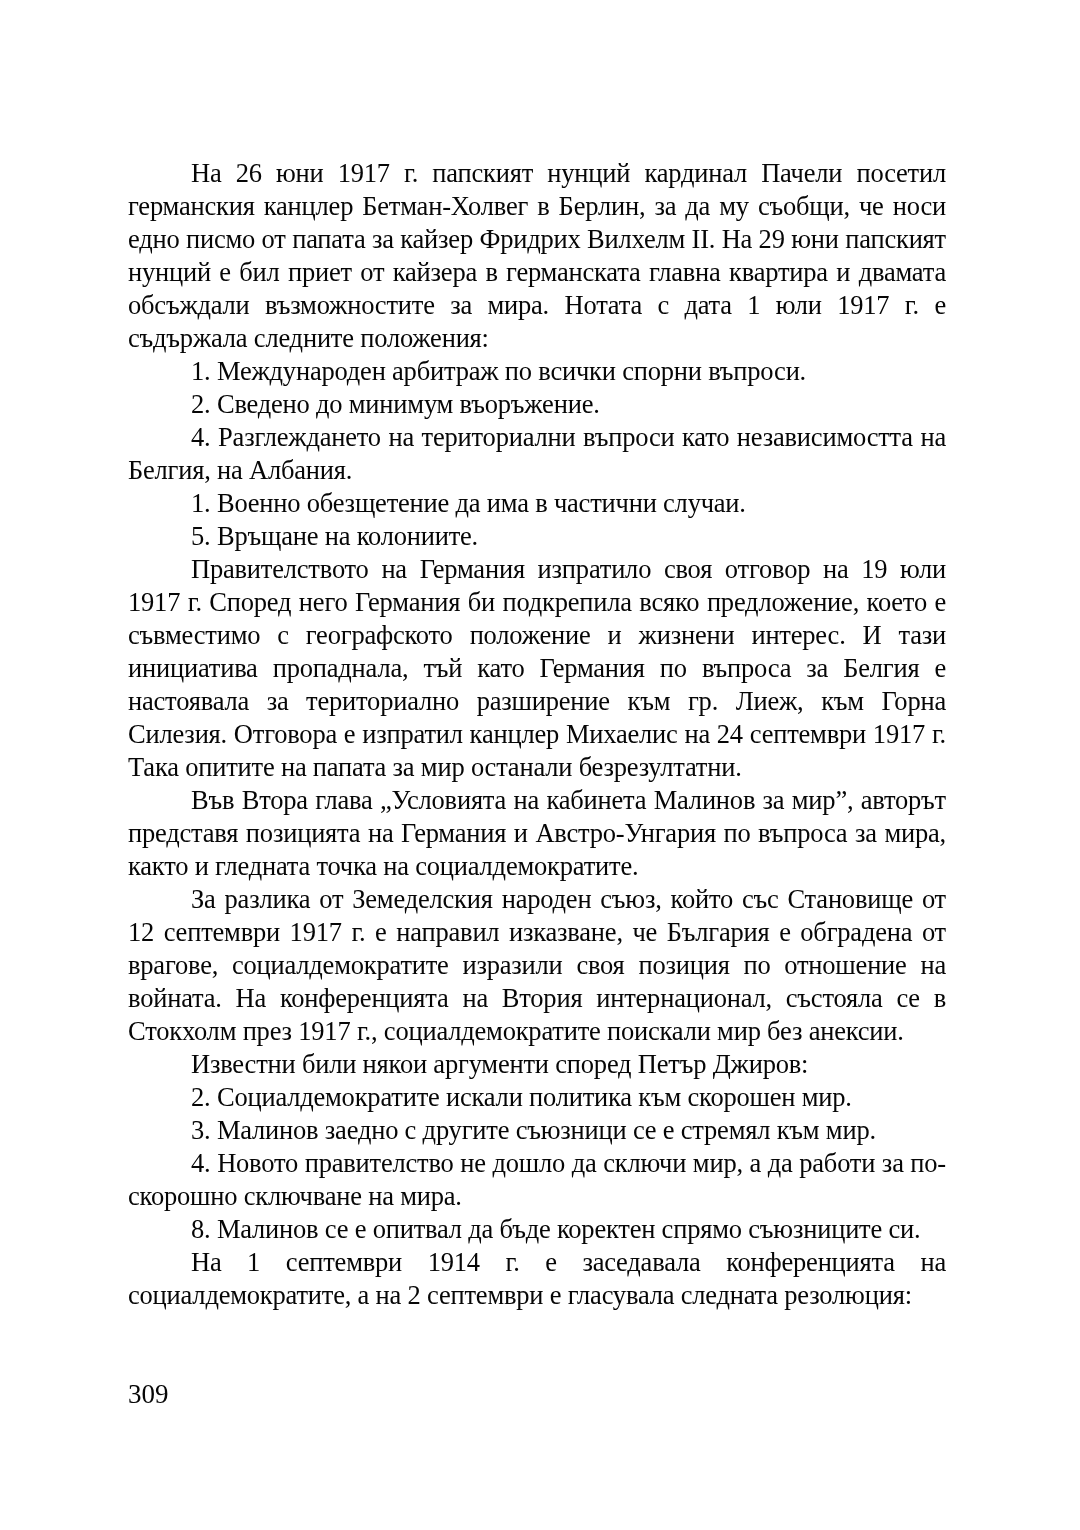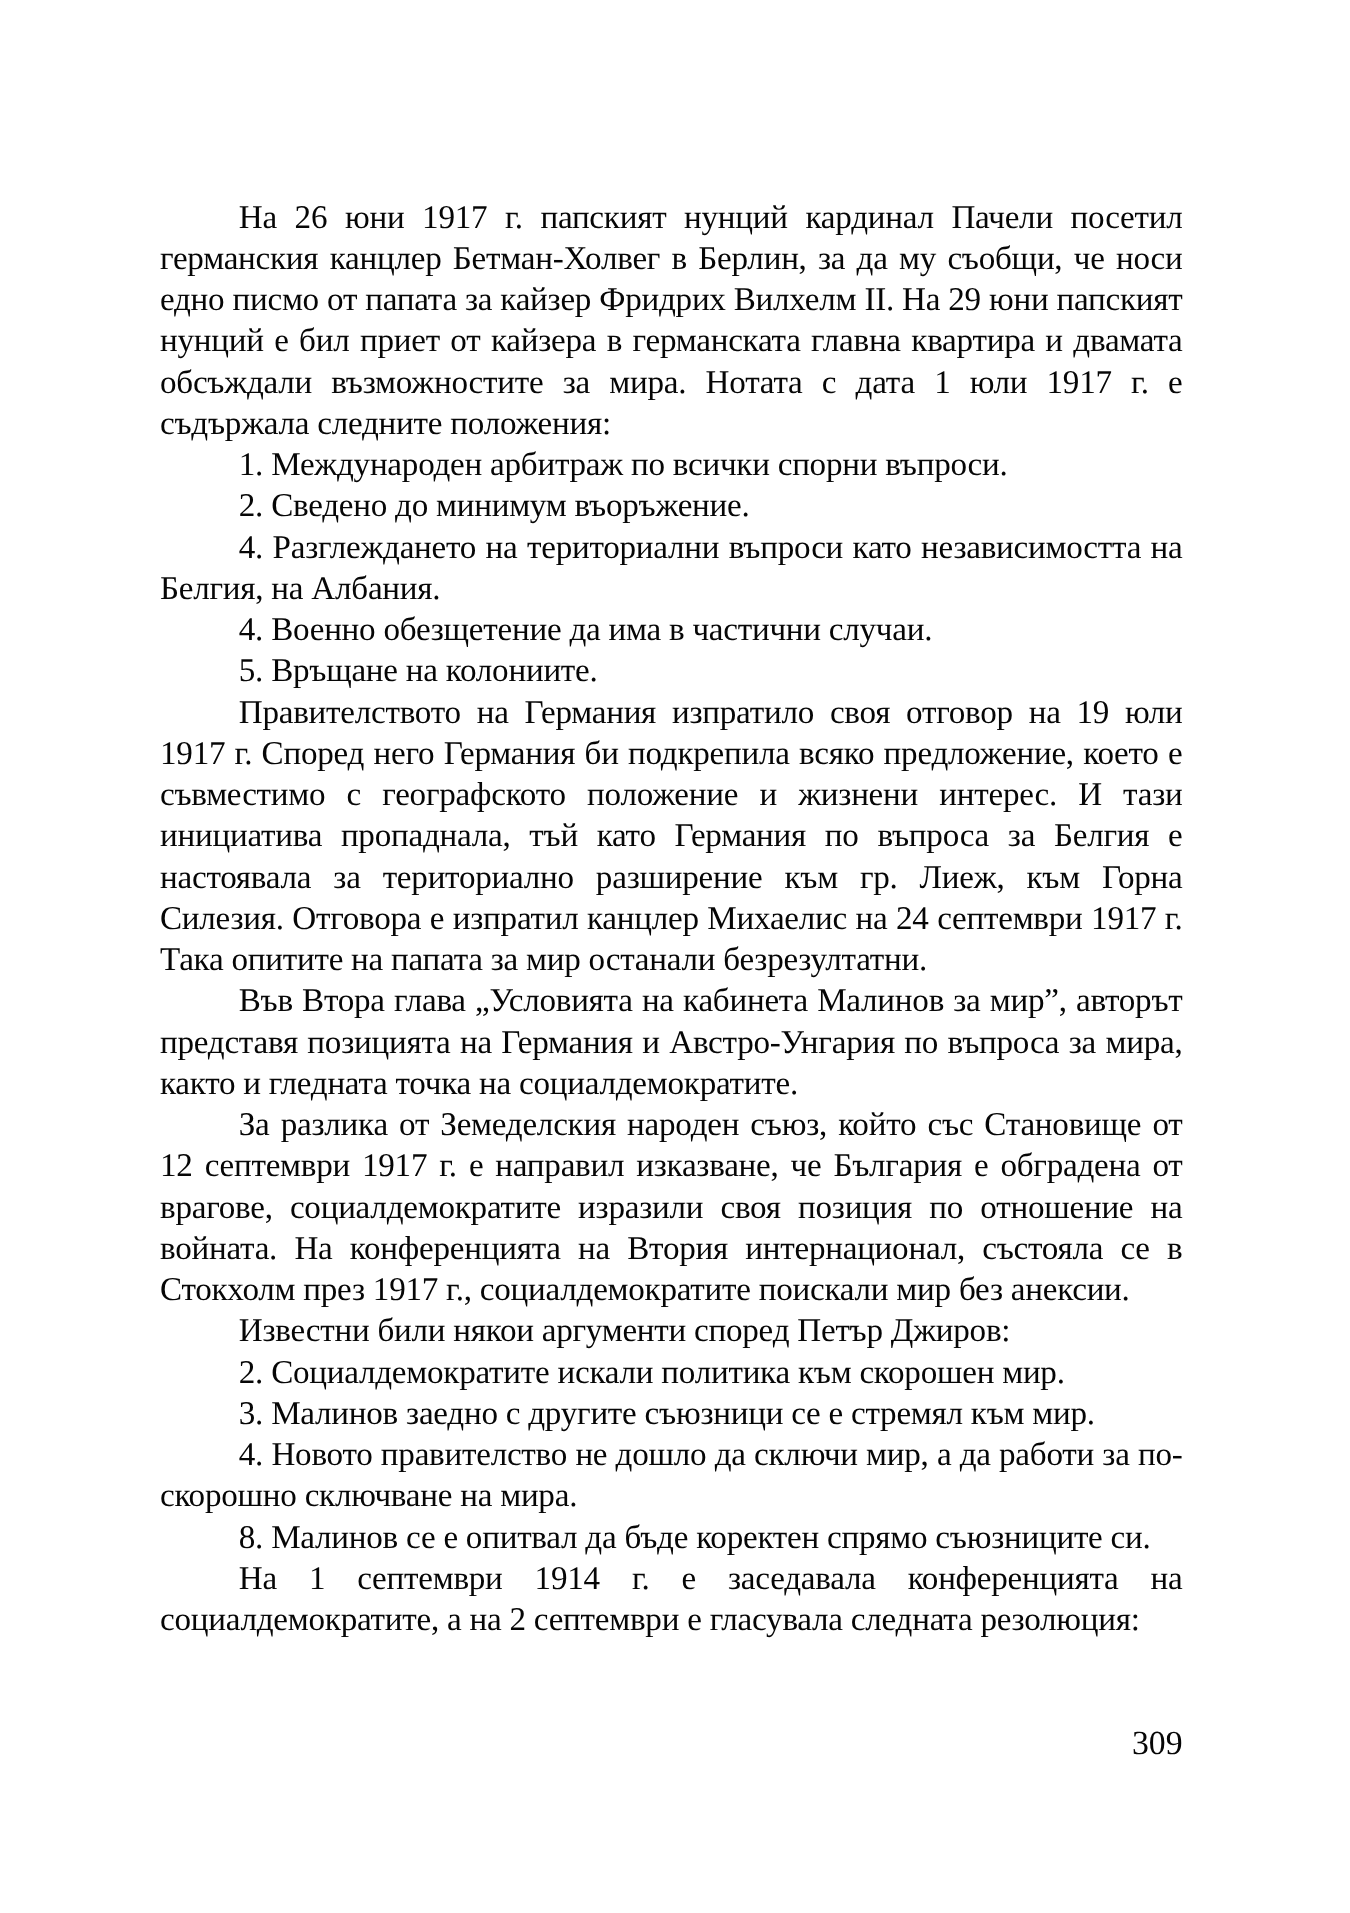--- a/index.html
+++ b/index.html
@@ -30,35 +30,35 @@
   .text-block p {
     margin: 0;
     padding: 0;
     text-indent: 63px;
   }
   .page-number {
     position: absolute;
     left: 128px;
     top: 1378px;
     width: 818px;
-    text-align: right;
+    text-align: left;
     font-size: 27px;
     line-height: 33px;
   }
 </style>
 </head>
 <body>
 
 <div class="page">
   <div class="text-block">
     <p>На 26 юни 1917 г. папският нунций кардинал Пачели посетил германския канцлер Бетман-Холвег в Берлин, за да му съобщи, че носи едно писмо от папата за кайзер Фридрих Вилхелм II. На 29 юни папският нунций е бил приет от кайзера в германската главна квартира и двамата обсъждали възможностите за мира. Нотата с дата 1 юли 1917 г. е съдържала следните положения:</p>
     <p>1. Международен арбитраж по всички спорни въпроси.</p>
     <p>2. Сведено до минимум въоръжение.</p>
     <p>4. Разглеждането на териториални въпроси като независимостта на Белгия, на Албания.</p>
-    <p>4. Военно обезщетение да има в частични случаи.</p>
+    <p>1. Военно обезщетение да има в частични случаи.</p>
     <p>5. Връщане на колониите.</p>
     <p>Правителството на Германия изпратило своя отговор на 19 юли 1917 г. Според него Германия би подкрепила всяко предложение, което е съвместимо с географското положение и жизнени интерес. И тази инициатива пропаднала, тъй като Германия по въпроса за Белгия е настоявала за териториално разширение към гр. Лиеж, към Горна Силезия. Отговора е изпратил канцлер Михаелис на 24 септември 1917 г. Така опитите на папата за мир останали безрезултатни.</p>
     <p>Във Втора глава „Условията на кабинета Малинов за мир”, авторът представя позицията на Германия и Австро-Унгария по въпроса за мира, както и гледната точка на социалдемократите.</p>
     <p>За разлика от Земеделския народен съюз, който със Становище от 12 септември 1917 г. е направил изказване, че България е обградена от врагове, социалдемократите изразили своя позиция по отношение на войната. На конференцията на Втория интернационал, състояла се в Стокхолм през 1917 г., социалдемократите поискали мир без анексии.</p>
     <p>Известни били някои аргументи според Петър Джиров:</p>
     <p>2. Социалдемократите искали политика към скорошен мир.</p>
     <p>3. Малинов заедно с другите съюзници се е стремял към мир.</p>
     <p>4. Новото правителство не дошло да сключи мир, а да работи за по-скорошно сключване на мира.</p>
     <p>8. Малинов се е опитвал да бъде коректен спрямо съюзниците си.</p>
     <p>На 1 септември 1914 г. е заседавала конференцията на социалдемократите, а на 2 септември е гласувала следната резолюция:</p>

